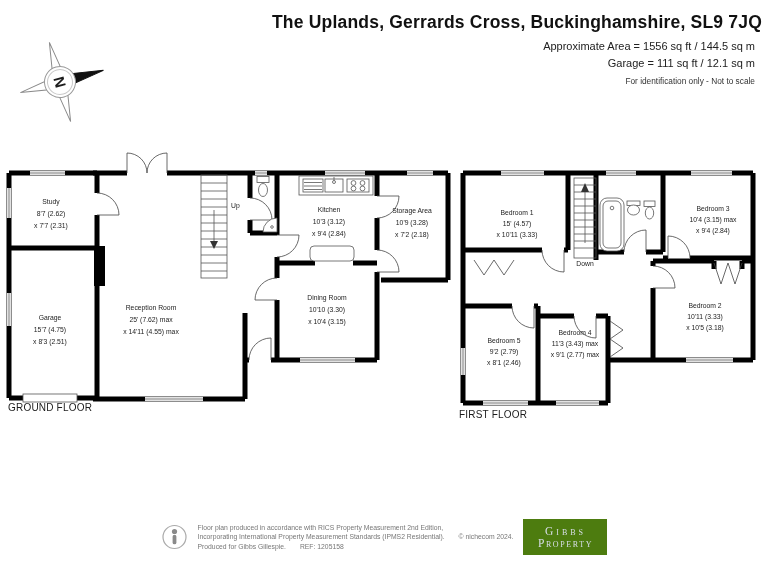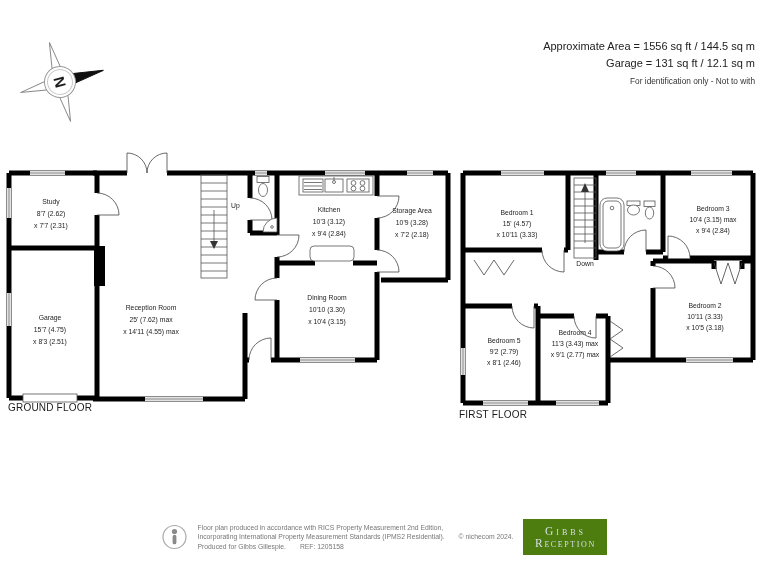--- a/index.html
+++ b/index.html
@@ -22,24 +22,25 @@
             display:flex;flex-direction:column;align-items:center;justify-content:center;
             font-family:"Liberation Serif", serif;font-variant:small-caps;}
   .logo-line1{font-size:11.5px;letter-spacing:3px;line-height:12px;}
   .logo-line2{font-size:11.5px;letter-spacing:1.6px;line-height:12px;}
 </style>
 </head>
 <body>
 
 <div id="stage">
 
+  <div class="title">The Uplands, Gerrards Cross, Buckinghamshire, SL9 7JQ</div>
   <div class="area-block">
     <div>Approximate Area = 1556 sq ft / 144.5 sq m</div>
-    <div>Garage = 131 sq ft / 12.1 sq m</div>
-    <div class="area-note">For identification only - Not to with</div>
+    <div>Garage = 111 sq ft / 12.1 sq m</div>
+    <div class="area-note">For identification only - Not to scale</div>
   </div>
 
   <svg style="position:absolute;left:14px;top:38px;" width="96" height="92" viewBox="0 0 96 92">
     <g transform="rotate(-15 46 44)">
       <polygon points="46,3 40,40 52,40" fill="#fff" stroke="#8a8a8a" stroke-width="1"></polygon>
       <polygon points="5,44 41,38 41,50" fill="#fff" stroke="#8a8a8a" stroke-width="1"></polygon>
       <polygon points="46,85 40,48 52,48" fill="#fff" stroke="#8a8a8a" stroke-width="1"></polygon>
       <polygon points="91,44 41,36 41,52" fill="#101010" stroke="#101010" stroke-width="1"></polygon>
       <circle cx="46" cy="44" r="15.5" fill="#fff" stroke="#999" stroke-width="1"></circle>
       <circle cx="46" cy="44" r="12.5" fill="none" stroke="#c9c9c9" stroke-width="1"></circle>
@@ -239,17 +240,17 @@
         <span>Incorporating International Property Measurement Standards (IPMS2 Residential).</span>
         <span>© nichecom 2024.</span>
       </div>
       <div class="foot-row">
         <span>Produced for Gibbs Gillespie.</span>
         <span>REF: 1205158</span>
       </div>
     </div>
     <div class="logo-box">
       <div class="logo-line1">Gibbs</div>
-      <div class="logo-line2">Reception</div>
+      <div class="logo-line2">Property</div>
     </div>
   </div>
 
 </div>
 
 </body></html>

